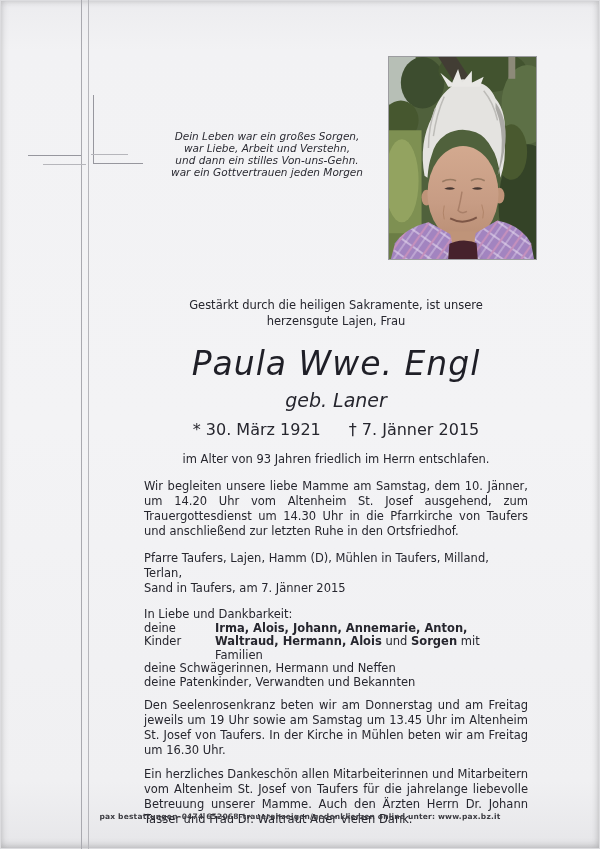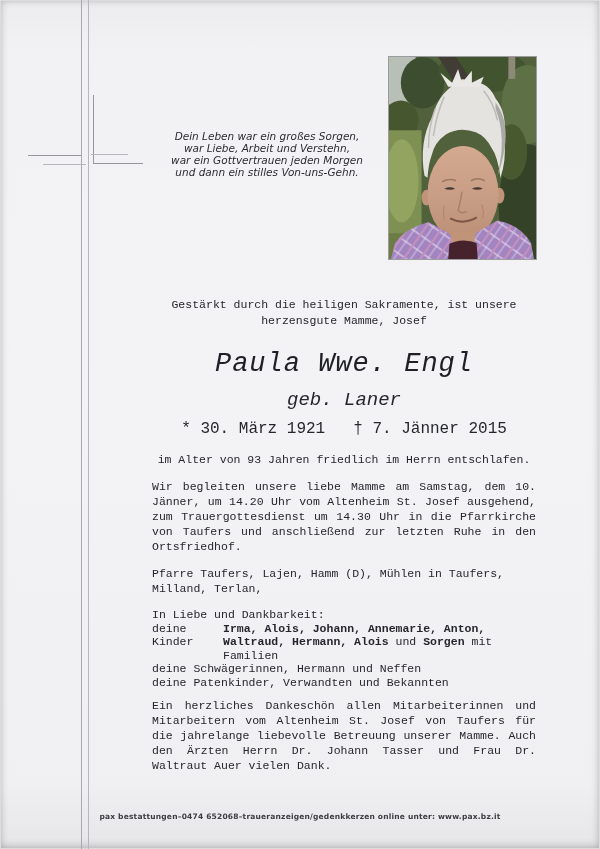--- a/index.html
+++ b/index.html
@@ -24,24 +24,24 @@
   .hRU{left:91px;top:154px;width:37px;height:1px;background:#b6b6bb;}
   .hRL{left:93px;top:163px;width:50px;height:1px;background:#97979e;}
   
   .photo{position:absolute;left:388px;top:56px;width:149px;height:204px;
          border:1px solid #9c9ca0;box-sizing:border-box;background:#55663f;}
   .photo svg{display:block;width:100%;height:100%;}
   
   .poem{position:absolute;left:146px;top:130px;width:242px;text-align:center;
         font-style:italic;font-size:10.5px;line-height:12px;color:#2b2b33;}
   
-  .col{position:absolute;left:152px;width:384px;font-family:Liberation Mono, monospace;}
+  .col{position:absolute;left:144px;width:384px;}
   .intro{top:297px;text-align:center;font-size:11.5px;line-height:16px;}
   .nameblk{top:344px;text-align:center;}
-  .name{font-style:italic;font-size:27px;letter-spacing:1px;color:#1f1f27;line-height:40px;}
+  .name{font-style:italic;font-size:33px;letter-spacing:1px;color:#1f1f27;line-height:40px;}
   .maiden{font-style:italic;font-size:19px;margin-top:4px;line-height:24px;}
   .dates{font-size:16px;margin-top:10px;line-height:15px;}
   .dates .gap{display:inline-block;width:28px;}
   
   .content{top:452px;font-size:11.5px;line-height:15px;}
   .content p{margin:0 0 12px 0;}
   .center{text-align:center;}
   .just{text-align:justify;}
   .family{margin:0 0 9px 0;line-height:13.5px;}
   .famrow{display:grid;grid-template-columns:71px 1fr;}
@@ -122,53 +122,55 @@
 
       <path d="M58 190 Q75 181 92 189 L95 204 L55 204 Z" fill="#46222c"></path>
       <path d="M40 167 L62 179 L60 204 L50 204 Q44 186 40 167 Z" fill="url(#knit)" opacity=".95"></path>
       <path d="M110 165 L88 178 L90 204 L100 204 Q106 184 110 165 Z" fill="url(#knit)" opacity=".95"></path>
     </svg>
   </div>
 
   <div class="poem">
     <div>Dein Leben war ein großes Sorgen,</div>
     <div>war Liebe, Arbeit und Verstehn,</div>
+    <div>und dann ein stilles Von-uns-Gehn.</div>
     <div>war ein Gottvertrauen jeden Morgen</div>
-    <div>und dann ein stilles Von-uns-Gehn.</div>
   </div>
 
   <div class="col intro">
     <div>Gestärkt durch die heiligen Sakramente, ist unsere</div>
-    <div>herzensgute Mamme, Josef</div>
+    <div>herzensgute Lajen, Frau</div>
   </div>
 
   <div class="col nameblk">
     <div class="name">Paula Wwe. Engl</div>
     <div class="maiden">geb. Laner</div>
     <div class="dates">
       <span>* 30. März 1921</span><span class="gap"></span><span>† 7. Jänner 2015</span>
     </div>
   </div>
 
   <div class="col content">
     <p class="center">im Alter von 93 Jahren friedlich im Herrn entschlafen.</p>
     <p class="just">Wir begleiten unsere liebe Mamme am Samstag, dem 10. Jänner, um 14.20 Uhr vom Altenheim St. Josef ausgehend, zum Trauergottesdienst um 14.30 Uhr in die Pfarrkirche von Taufers und anschließend zur letzten Ruhe in den Ortsfriedhof.</p>
     <p>
       <span>Pfarre Taufers, Lajen, Hamm (D), Mühlen in Taufers, Milland, Terlan,</span><br>
+      <span>Sand in Taufers, am 7. Jänner 2015</span>
     </p>
     <div class="family">
       <div>In Liebe und Dankbarkeit:</div>
       <div class="famrow">
         <span>deine Kinder</span>
         <span class="famnames">
           <b>Irma, Alois, Johann, Annemarie, Anton,</b><br>
           <b>Waltraud, Hermann, Alois</b><span> und </span><b>Sorgen</b><span> mit Familien</span>
         </span>
       </div>
       <div>deine Schwägerinnen, Hermann und Neffen</div>
       <div>deine Patenkinder, Verwandten und Bekannten</div>
     </div>
+    <p class="just mb9">Den Seelenrosenkranz beten wir am Donnerstag und am Freitag jeweils um 19 Uhr sowie am Samstag um 13.45 Uhr im Altenheim St. Josef von Taufers. In der Kirche in Mühlen beten wir am Freitag um 16.30 Uhr.</p>
     <p class="just">Ein herzliches Dankeschön allen Mitarbeiterinnen und Mitarbeitern vom Altenheim St. Josef von Taufers für die jahrelange liebevolle Betreuung unserer Mamme. Auch den Ärzten Herrn Dr. Johann Tasser und Frau Dr. Waltraut Auer vielen Dank.</p>
   </div>
 
   <div class="footer">pax bestattungen–0474 652068–traueranzeigen/gedenkkerzen online unter: www.pax.bz.it</div>
 
 </div>
 
 </body></html>

